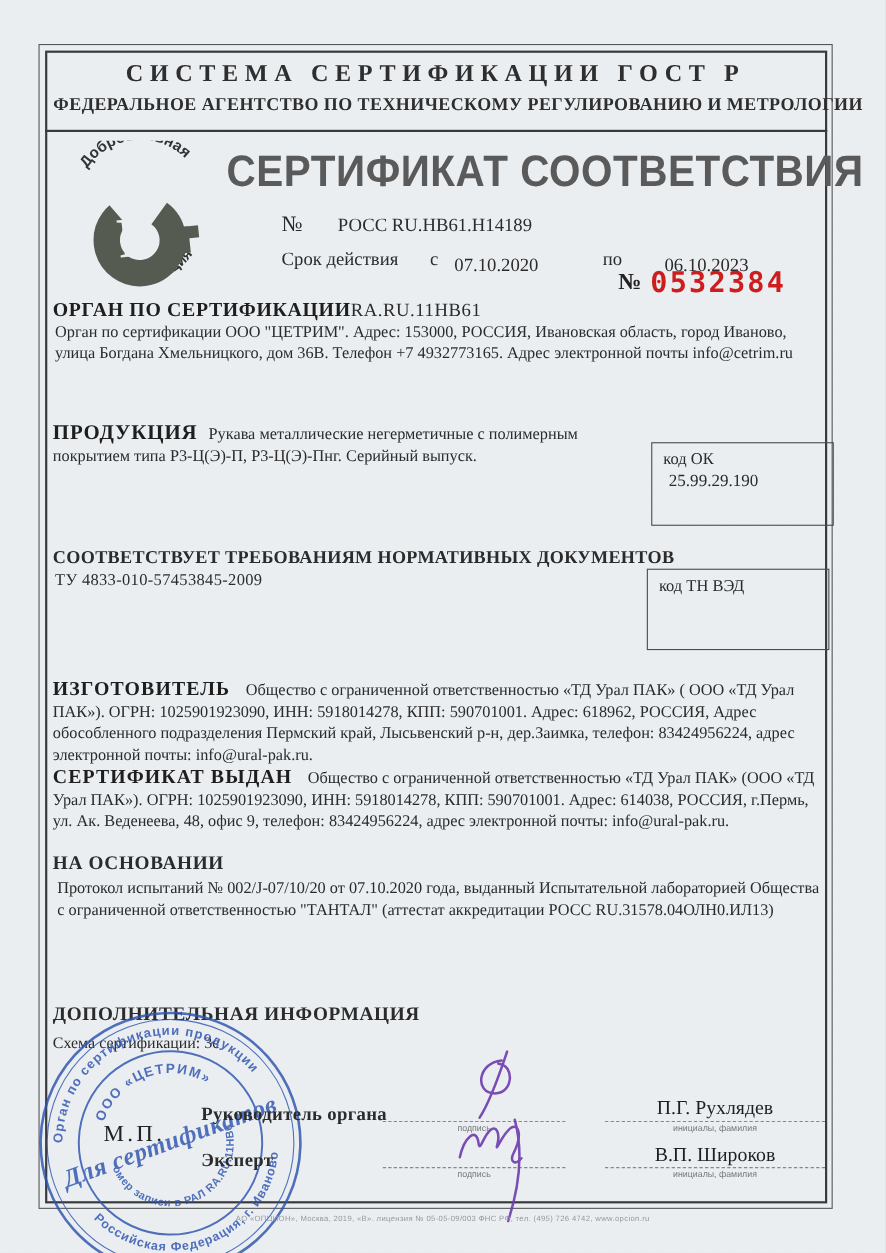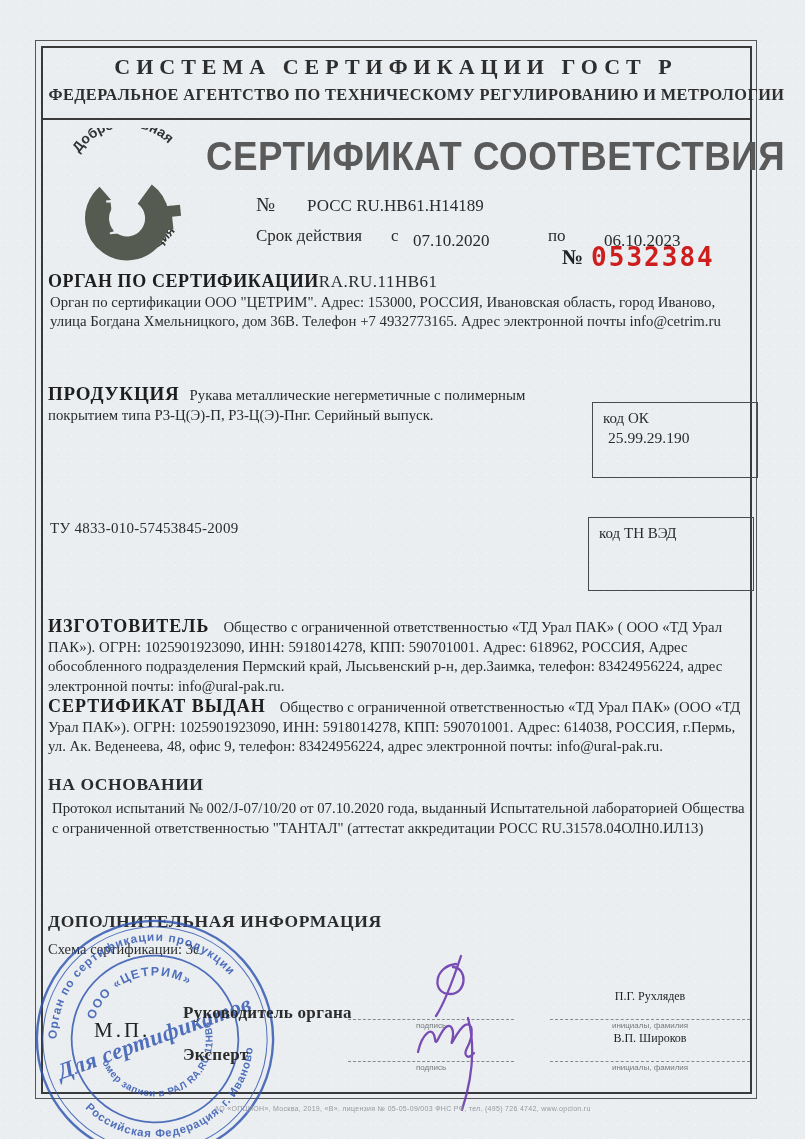--- a/index.html
+++ b/index.html
@@ -54,21 +54,21 @@
   .basis-head{position:absolute;left:48px;top:774px;font-size:17.5px;font-weight:bold;letter-spacing:0.6px;}
   .basis-par{position:absolute;left:52px;top:799px;width:696px;font-size:14.8px;line-height:19.5px;}
   .add-head{position:absolute;left:48px;top:911px;font-size:17.5px;font-weight:bold;letter-spacing:0.6px;}
   .add-text{position:absolute;left:48px;top:941px;font-size:14.5px;}
   .stamp-svg{position:absolute;left:26px;top:910px;width:258px;height:258px;opacity:0.82;}
   .mp-text{position:absolute;left:94px;top:1018px;font-size:21px;letter-spacing:3px;color:#222;}
   .sig-role1{position:absolute;left:183px;top:1003px;font-size:17px;font-weight:bold;letter-spacing:0.3px;}
   .sig-role2{position:absolute;left:183px;top:1045px;font-size:17px;font-weight:bold;letter-spacing:0.3px;}
   .sig-cell{position:absolute;height:34px;border-bottom:1px dashed #85898d;}
   .sig-cell .cap{position:absolute;left:0;right:0;top:36px;text-align:center;font-family:"Liberation Sans",sans-serif;font-size:8px;color:#76797c;}
-  .sig-cell .nm{position:absolute;left:0;right:0;bottom:15px;text-align:center;font-size:12px;color:#1f1f1f;}
+  .sig-cell .nm{position:absolute;left:0;right:0;bottom:1px;text-align:center;font-size:18px;color:#1f1f1f;}
   .sc-r1a{left:348px;top:985px;width:166px;}
   .sc-r1b{left:550px;top:985px;width:200px;}
   .sc-r2a{left:348px;top:1027px;width:166px;}
   .sc-r2b{left:550px;top:1027px;width:200px;}
   .bottom-note{position:absolute;left:42px;top:1070px;width:708px;text-align:center;font-size:17.5px;color:#333;letter-spacing:0.4px;}
   .print-footer{position:absolute;left:0;top:1105px;width:805px;text-align:center;font-family:"Liberation Sans",sans-serif;font-size:7px;color:#96999c;letter-spacing:0.3px;}
   .autograph-svg{position:absolute;left:398px;top:952px;width:130px;height:160px;}
   .logo-svg{position:absolute;left:54px;top:128px;width:152px;height:146px;}
 </style>
 </head>
@@ -132,20 +132,21 @@
 
   <p class="product-par" style="margin:0;">
     <span class="inline-head">ПРОДУКЦИЯ</span><span>Рукава металлические  негерметичные с полимерным покрытием типа Р3-Ц(Э)-П, Р3-Ц(Э)-Пнг. Серийный выпуск.</span>
   </p>
 
   <div class="code-box code-ok">
     <div>код ОК</div>
     <div class="code-val">25.99.29.190</div>
   </div>
 
+  <div class="comp-head">СООТВЕТСТВУЕТ ТРЕБОВАНИЯМ НОРМАТИВНЫХ ДОКУМЕНТОВ</div>
   <div class="comp-text">ТУ  4833-010-57453845-2009</div>
 
   <div class="code-box code-tnved">
     <div>код ТН ВЭД</div>
   </div>
 
   <p class="manu-par" style="margin:0;">
     <span class="inline-head">ИЗГОТОВИТЕЛЬ</span><span>Общество с ограниченной ответственностью «ТД Урал ПАК» ( ООО «ТД Урал ПАК»). ОГРН: 1025901923090, ИНН: 5918014278, КПП: 590701001. Адрес: 618962, РОССИЯ, Адрес обособленного подразделения Пермский край, Лысьвенский р-н, дер.Заимка, телефон: 83424956224, адрес электронной почты: info@ural-pak.ru.</span>
   </p>
 

